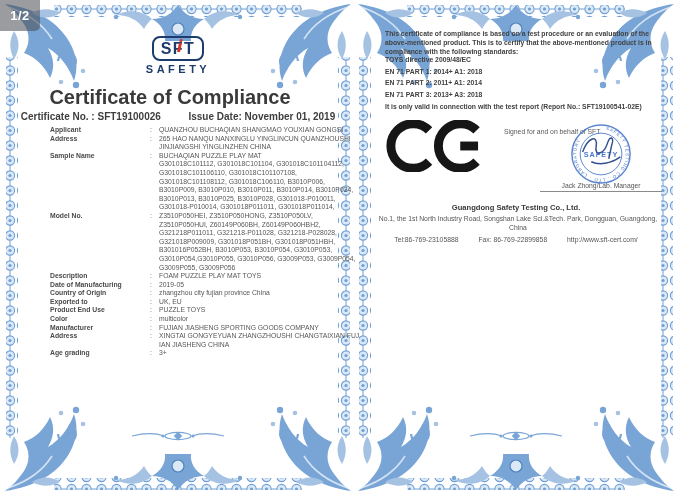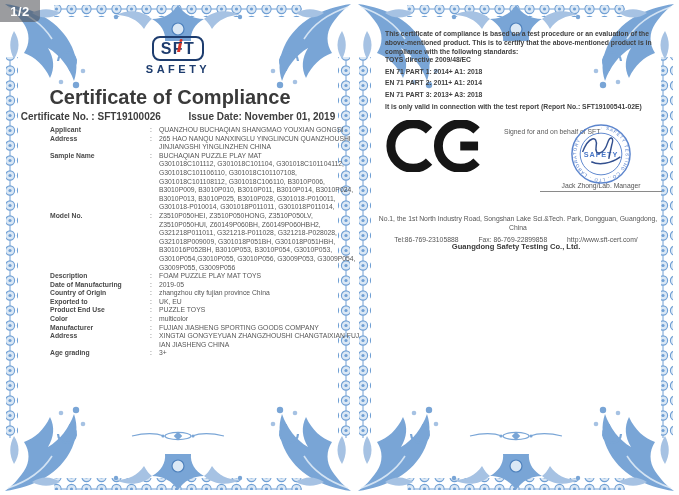--- a/index.html
+++ b/index.html
@@ -6,21 +6,21 @@
   *{box-sizing:border-box;}
   body{font-family:"Liberation Sans", sans-serif;}
   .canvas{position:relative;width:679px;height:495px;background:#ffffff;overflow:hidden;}
 
   .page{position:absolute;top:3px;height:489px;background:#fff;}
   .page1{left:4px;width:348px;}
   .page2{left:357px;width:318px;}
   .frame{position:absolute;left:0;top:0;}
 
   
-  .pager{position:absolute;left:0;top:0;width:40px;height:22px;background:rgba(72,74,80,.55);
+  .pager{position:absolute;left:0;top:0;width:40px;height:31px;background:rgba(72,74,80,.55);
     color:#fff;font-size:13px;font-weight:700;display:flex;align-items:center;justify-content:center;
     border-bottom-right-radius:5px;z-index:9;letter-spacing:.5px;}
 
   
   .logo{position:absolute;top:33px;left:0;right:0;text-align:center;z-index:2;}
   .logo-box{display:inline-block;position:relative;border:2.5px solid #1d3c6e;border-radius:8px;
     padding:1px 7px 0;font-weight:700;font-size:16px;color:#1d3c6e;letter-spacing:1.5px;line-height:20px;}
   .red-mark{position:absolute;left:24px;top:5px;width:2.6px;height:9px;background:#d63328;transform:skewX(-12deg);}
   .red-mark::before{content:"";position:absolute;left:-0.5px;top:-4px;width:3.4px;height:3px;background:#d63328;border-radius:50%;}
   .logo-sub{margin-top:2px;font-weight:700;color:#1d3c6e;font-size:11px;letter-spacing:3.5px;}
@@ -36,21 +36,21 @@
 
   
   .p2-text{position:absolute;left:28px;top:27px;right:22px;font-size:6.8px;font-weight:700;color:#414141;line-height:8.8px;z-index:2;}
   .std-line{margin-top:2.6px;}
   .validity{margin-top:3.5px;}
   .ce{position:absolute;left:29px;top:117px;z-index:2;}
   .signed{position:absolute;left:147px;top:125px;font-size:6.8px;color:#5a5a5a;z-index:2;}
   .stamp{position:absolute;left:212px;top:119px;width:64px;height:64px;z-index:3;}
   .signer{position:absolute;left:183px;top:179px;width:122px;text-align:center;font-size:6.8px;color:#555;
     border-bottom:1px solid #8a8a8a;padding-bottom:2px;z-index:2;}
-  .company{position:absolute;left:0;right:0;top:200px;text-align:center;font-size:7.6px;font-weight:700;color:#3a3a3a;z-index:2;margin-top:39px;}
+  .company{position:absolute;left:0;right:0;top:200px;text-align:center;font-size:7.6px;font-weight:700;color:#3a3a3a;z-index:2;}
   .caddr{position:absolute;left:12px;right:8px;top:211px;text-align:center;font-size:6.8px;color:#565656;line-height:9.3px;white-space:pre-line;z-index:2;}
   .telrow{position:absolute;left:0;right:0;top:233px;text-align:center;font-size:6.8px;color:#565656;z-index:2;}
   .telrow span{margin:0 9px;}
 </style>
 </head>
 <body>
 
 <svg width="0" height="0" style="position:absolute" aria-hidden="true">
   <defs>
     <g id="orn-corner">

